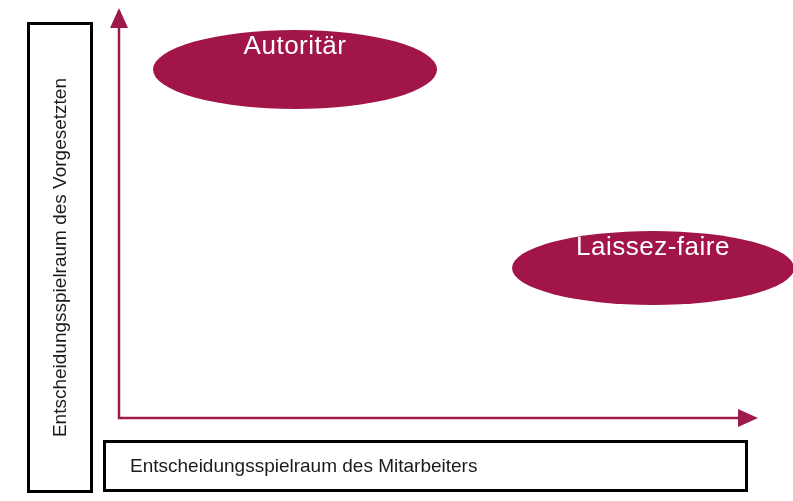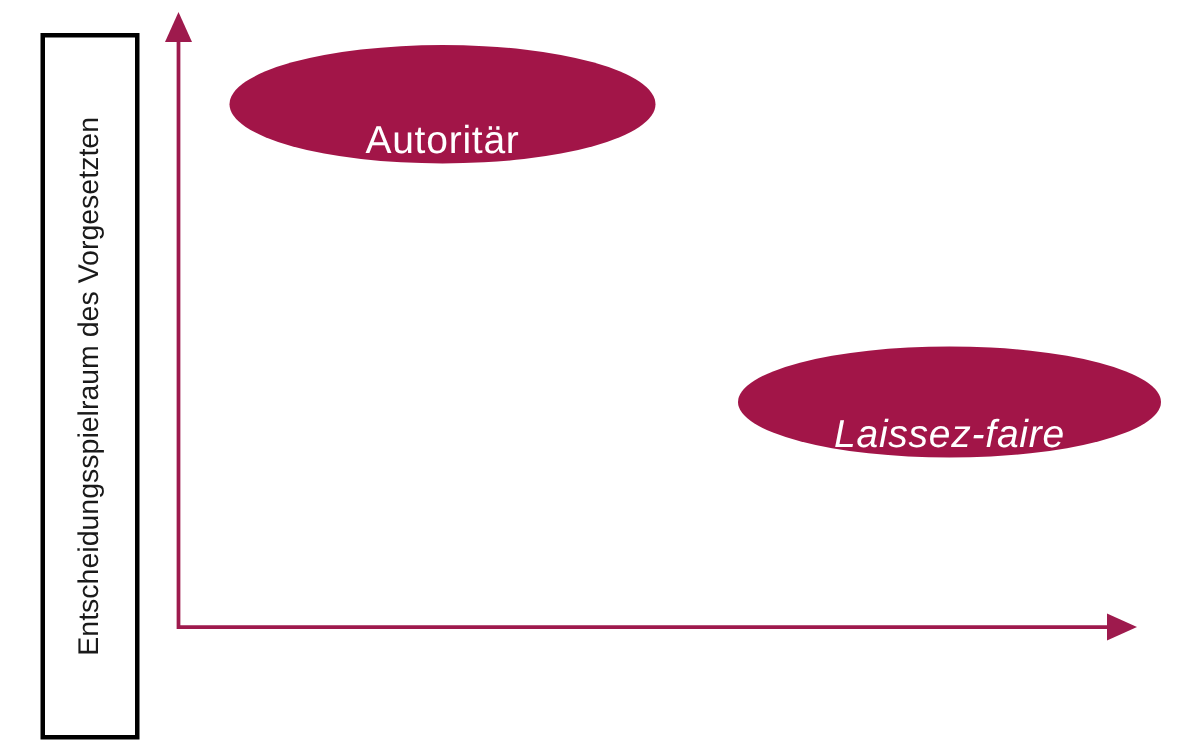--- a/index.html
+++ b/index.html
@@ -66,28 +66,28 @@
     fill: var(--axis-line, #9e1a4d);
     stroke: none;
   }
   
   .ellipse {
     position: absolute;
     border-radius: 50%;
     background: var(--ellipse-fill, #a21548);
     color: var(--ellipse-text, #ffffff);
     display: flex;
-    align-items: flex-end;
+    align-items: flex-start;
     justify-content: center;
     font-size: 26px;
     letter-spacing: 0.5px;
   }
   .ellipse-1 { left: 153px; top: 30px;  width: 284px; height: 79px; }
   .ellipse-2 { left: 302px; top: 140px; width: 281px; height: 74px; }
-  .ellipse-3 { left: 492px; top: 231px; width: 282px; height: 74px; font-style: italic; }
+  .ellipse-3 { left: 512px; top: 231px; width: 282px; height: 74px; }
 </style>
 </head>
 <body>
 
 <div class="canvas">
 
   <div class="label-box y-label-box">
     <span class="vtext">Entscheidungsspielraum des Vorgesetzten</span>
   </div>
 
@@ -99,14 +99,17 @@
 
   <div class="ellipse ellipse-1">
     <span>Autoritär</span>
   </div>
 
 
   <div class="ellipse ellipse-3">
     <span>Laissez-faire</span>
   </div>
 
+  <div class="label-box x-label-box">
+    <span>Entscheidungsspielraum des Mitarbeiters</span>
+  </div>
 
 </div>
 
 </body></html>

